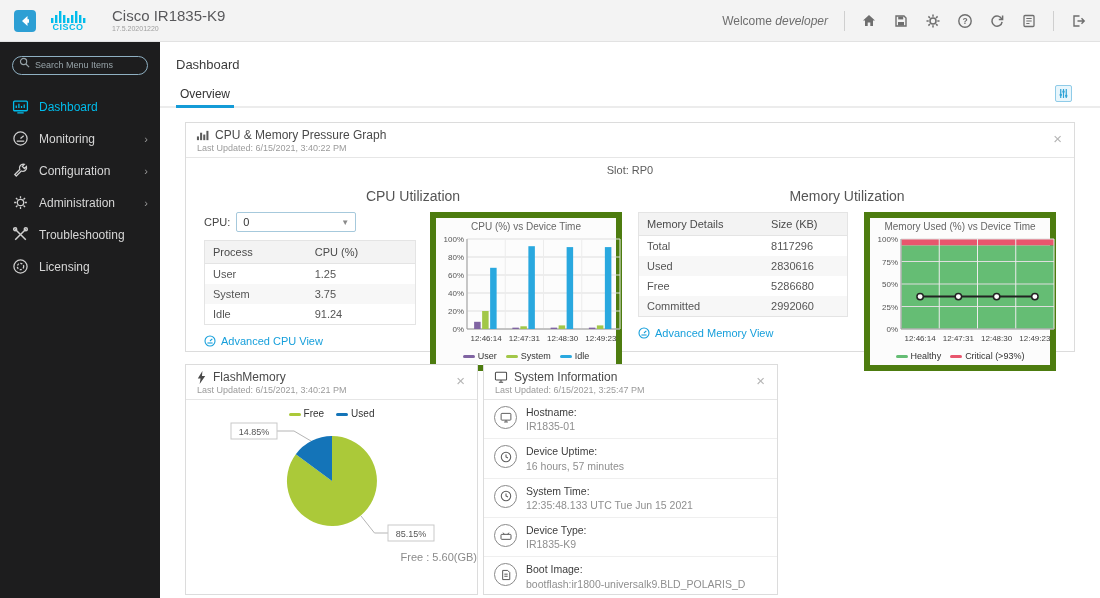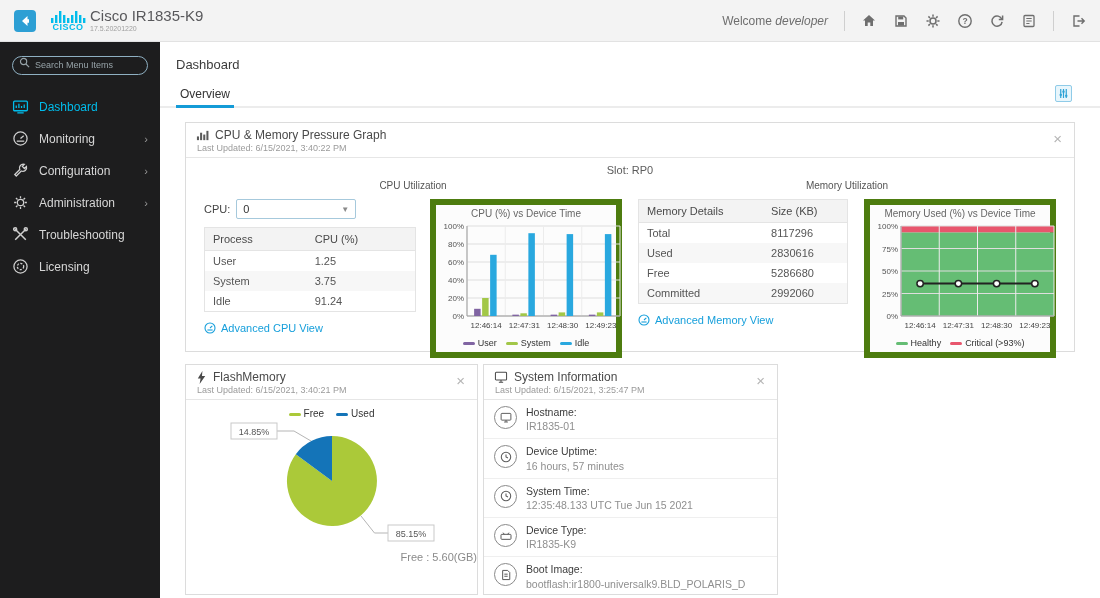--- a/index.html
+++ b/index.html
@@ -4,21 +4,21 @@
 <style>
   * { box-sizing: border-box; margin: 0; padding: 0; }
   html,body { width:1100px; height:598px; overflow:hidden; background:#fff;
     font-family:"Liberation Sans", sans-serif; color:#444; }
 
   
   .topbar { height:42px; background:#f3f3f3; border-bottom:1px solid #e2e2e2;
     display:flex; align-items:center; padding:0 14px; }
   .back-btn { width:22px; height:22px; border:none; border-radius:4px; background:#2d9fd4;
     display:flex; align-items:center; justify-content:center; cursor:pointer; margin-right:14px; }
-  .brand { display:flex; flex-direction:column; align-items:center; margin-right:4px; line-height:1; }
+  .brand { display:flex; flex-direction:column; align-items:center; margin-right:26px; line-height:1; }
   .brand-text { color:#00bceb; font-weight:bold; font-size:9px; letter-spacing:.5px; text-transform:uppercase; }
   .title-block { line-height:1.1; }
   .app-title { font-size:15px; color:#58585b; }
   .app-version { font-size:7px; color:#a0a0a0; }
   .topbar-right { margin-left:auto; display:flex; align-items:center; gap:16px; }
   .welcome { font-size:12px; color:#6e6e6e; }
   .welcome i { font-style:italic; }
   .vdiv { width:1px; height:20px; background:#cfcfcf; }
   .hicon { width:16px; height:16px; display:inline-flex; cursor:pointer; }
 
@@ -52,21 +52,21 @@
   .panel { border:1px solid #dcdcdc; background:#fff; }
   .panel-header { padding:5px 10px 4px; border-bottom:1px solid #e6e6e6; position:relative; }
   .panel-title { font-size:12px; color:#4a4a4a; display:flex; align-items:center; gap:6px; }
   .panel-sub { font-size:9px; color:#9b9b9b; margin-top:1px; margin-left:1px; }
   .close-x { position:absolute; right:12px; top:8px; color:#b5b5b5; font-size:15px; line-height:1; cursor:pointer; }
 
   .panel-cpu { width:890px; height:230px; margin-bottom:12px; }
   .slot-row { text-align:center; font-size:11px; color:#5c5c5c; padding:6px 0 2px; }
   .sections { display:flex; padding:0 10px; }
   .section { flex:1; padding:0 8px; }
-  .section-title { text-align:center; font-size:10px; color:#555; margin:2px 0 8px; }
+  .section-title { text-align:center; font-size:14px; color:#555; margin:10px 0 8px; }
   .section-body { display:flex; justify-content:space-between; gap:12px; }
 
   .cpu-left { width:212px; }
   .select-row { display:flex; align-items:center; gap:6px; font-size:11px; color:#444; margin-bottom:8px; }
   .fake-select { width:120px; height:20px; border:1px solid #a6c9dc; border-radius:2px; font-size:11px;
     display:flex; align-items:center; padding:0 6px; cursor:pointer; background:#fff; color:#333; }
   .fake-select .caret { margin-left:auto; color:#8a8a8a; font-size:8px; }
 
   table.mini { width:100%; border-collapse:collapse; font-size:11px; border:1px solid #e4e4e4; }
   table.mini th { background:#f3f3f3; color:#4a4a4a; font-weight:normal; text-align:left; padding:5px 8px; border-bottom:1px solid #e4e4e4; }

